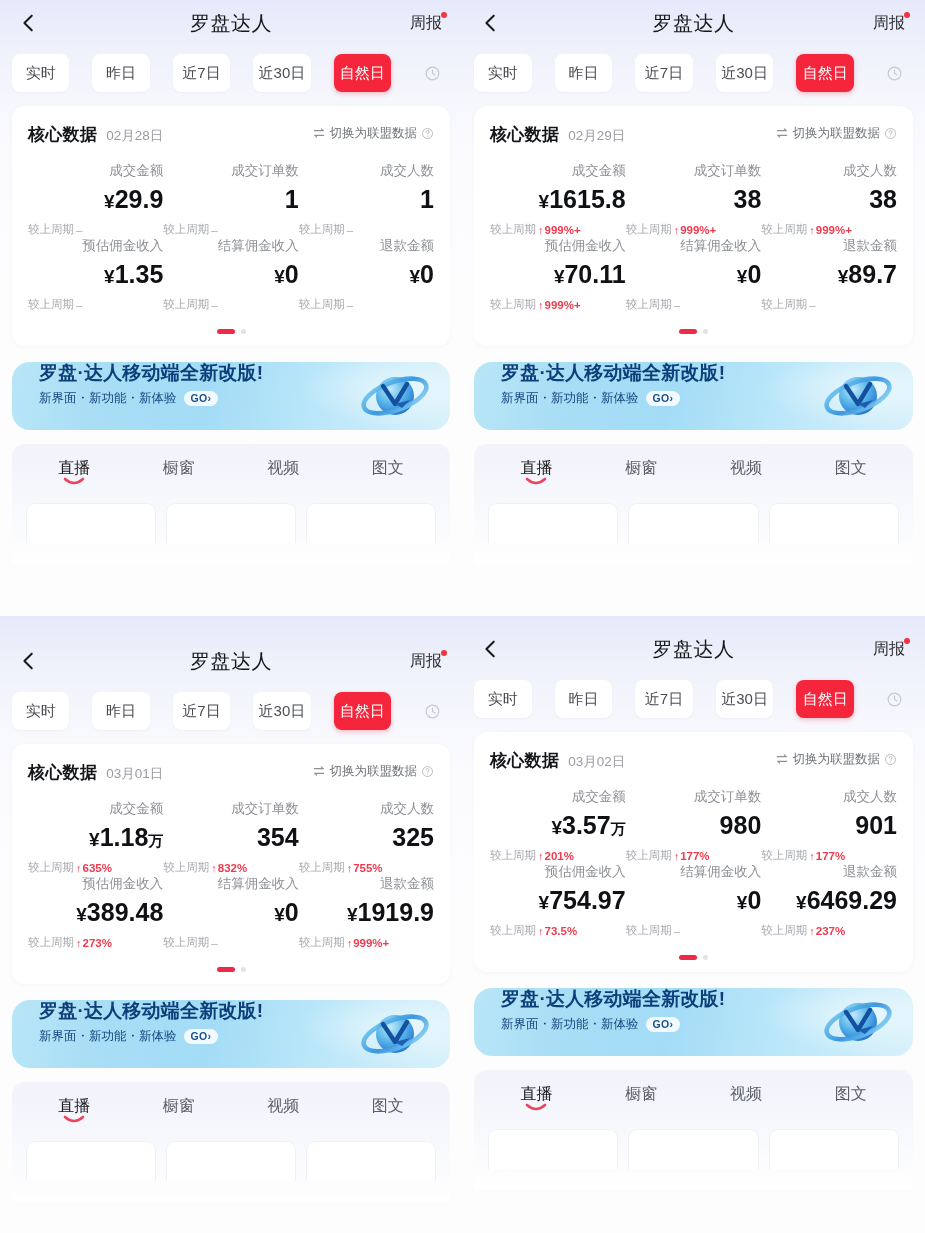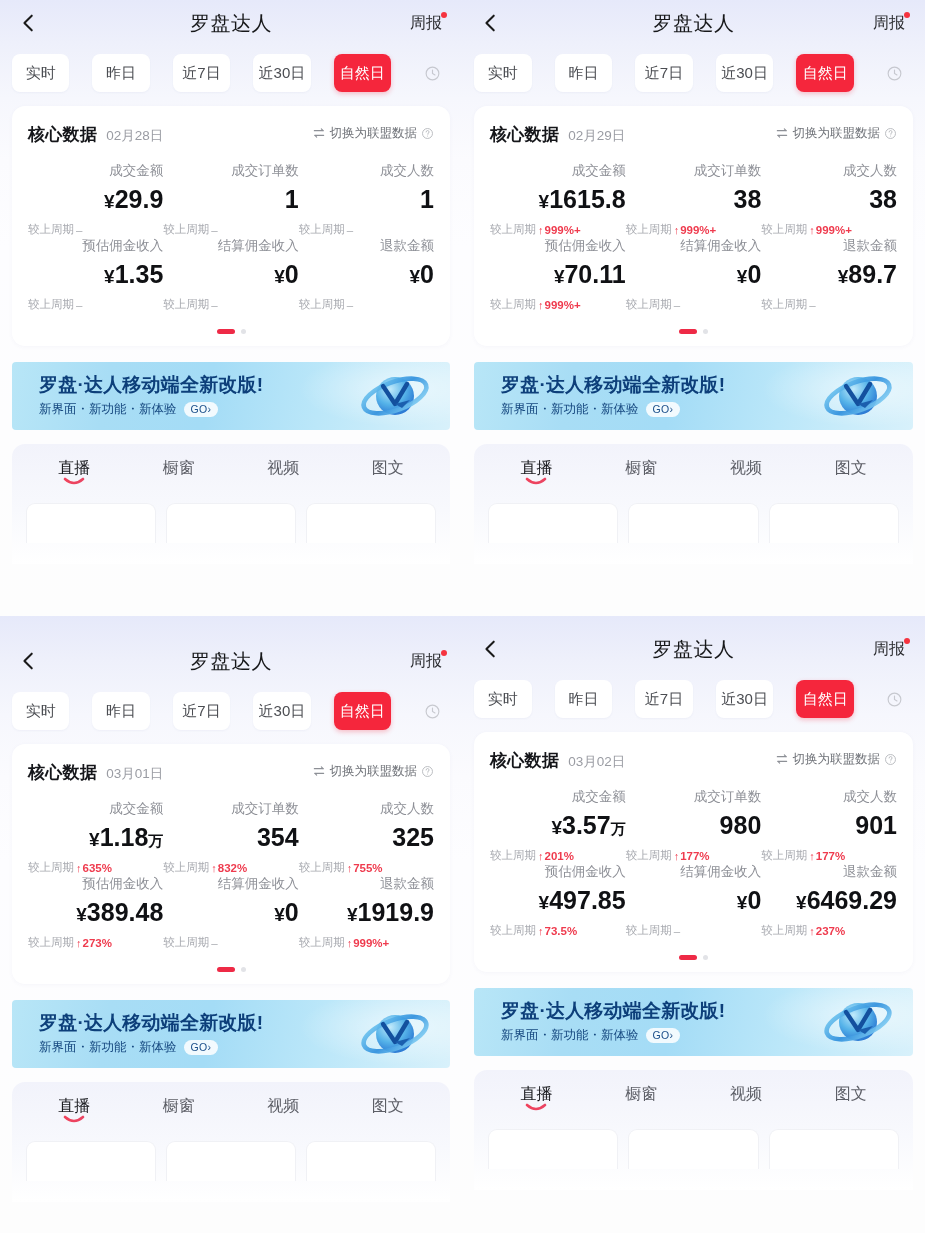--- a/index.html
+++ b/index.html
@@ -131,46 +131,46 @@
     display: flex; align-items: center; justify-content: center;
     gap: 6px; margin-top: 14px; height: 10px;
   }
   .dot-pill { width: 18px; height: 5px; border-radius: 3px; background: #ee2a46; }
   .dot-sm { width: 5px; height: 5px; border-radius: 50%; background: #e2e3e7; }
 
   
   .banner {
     margin: 16px 12px 0 12px;
     height: 68px;
-    border-radius: 4px;
+    border-radius: 18px;
     position: relative;
     overflow: hidden;
     background: linear-gradient(100deg, #b8e6f7 0%, #a8ddf5 22%, #a4dcf6 45%, #bbe7f9 70%, #d8f1fb 100%);
-    display: flex; align-items: center;
+    display: flex; 
     padding-left: 27px;
   }
   .banner::after {
     content: ""; position: absolute; right: 0; top: 0; bottom: 0; width: 160px;
     background: radial-gradient(ellipse at 70% 40%, rgba(255,255,255,.55), rgba(255,255,255,0) 65%);
   }
   .banner-text { position: relative; z-index: 2; }
   .banner-title {
     font-size: 19px; font-weight: 700; color: #0d3f7a;
     letter-spacing: .2px; line-height: 1.2;
   }
   .banner-sub {
     margin-top: 5px;
     display: flex; align-items: center; gap: 7px;
     font-size: 12.5px; color: #15477f; font-weight: 500;
   }
   .go-pill {
     background: rgba(255,255,255,.85);
     border-radius: 9px;
     padding: 1px 7px 2px 7px;
-    font-size: 10.5px; font-weight: 400; color: #1b4f8a;
+    font-size: 10.5px; font-weight: 700; color: #1b4f8a;
     letter-spacing: .3px;
   }
   .banner-logo {
     position: absolute; right: 18px; top: 50%;
     transform: translateY(-50%);
     width: 74px; height: 52px; z-index: 2;
   }
 
   
   .tabcard {
@@ -763,21 +763,21 @@
             <div class="metric-delta">
               <span>较上周期</span>
               <span class="up">
                 <span class="arrow">↑</span>
                 <span>177%</span>
               </span>
             </div>
           </div>
           <div class="metric">
             <div class="metric-label">预估佣金收入</div>
-            <div class="metric-value"><span class="yen">¥</span><span>497.85</span></div>
+            <div class="metric-value"><span class="yen">¥</span><span>754.97</span></div>
             <div class="metric-delta">
               <span>较上周期</span>
               <span class="up">
                 <span class="arrow">↑</span>
                 <span>73.5%</span>
               </span>
             </div>
           </div>
           <div class="metric">
             <div class="metric-label">结算佣金收入</div>

